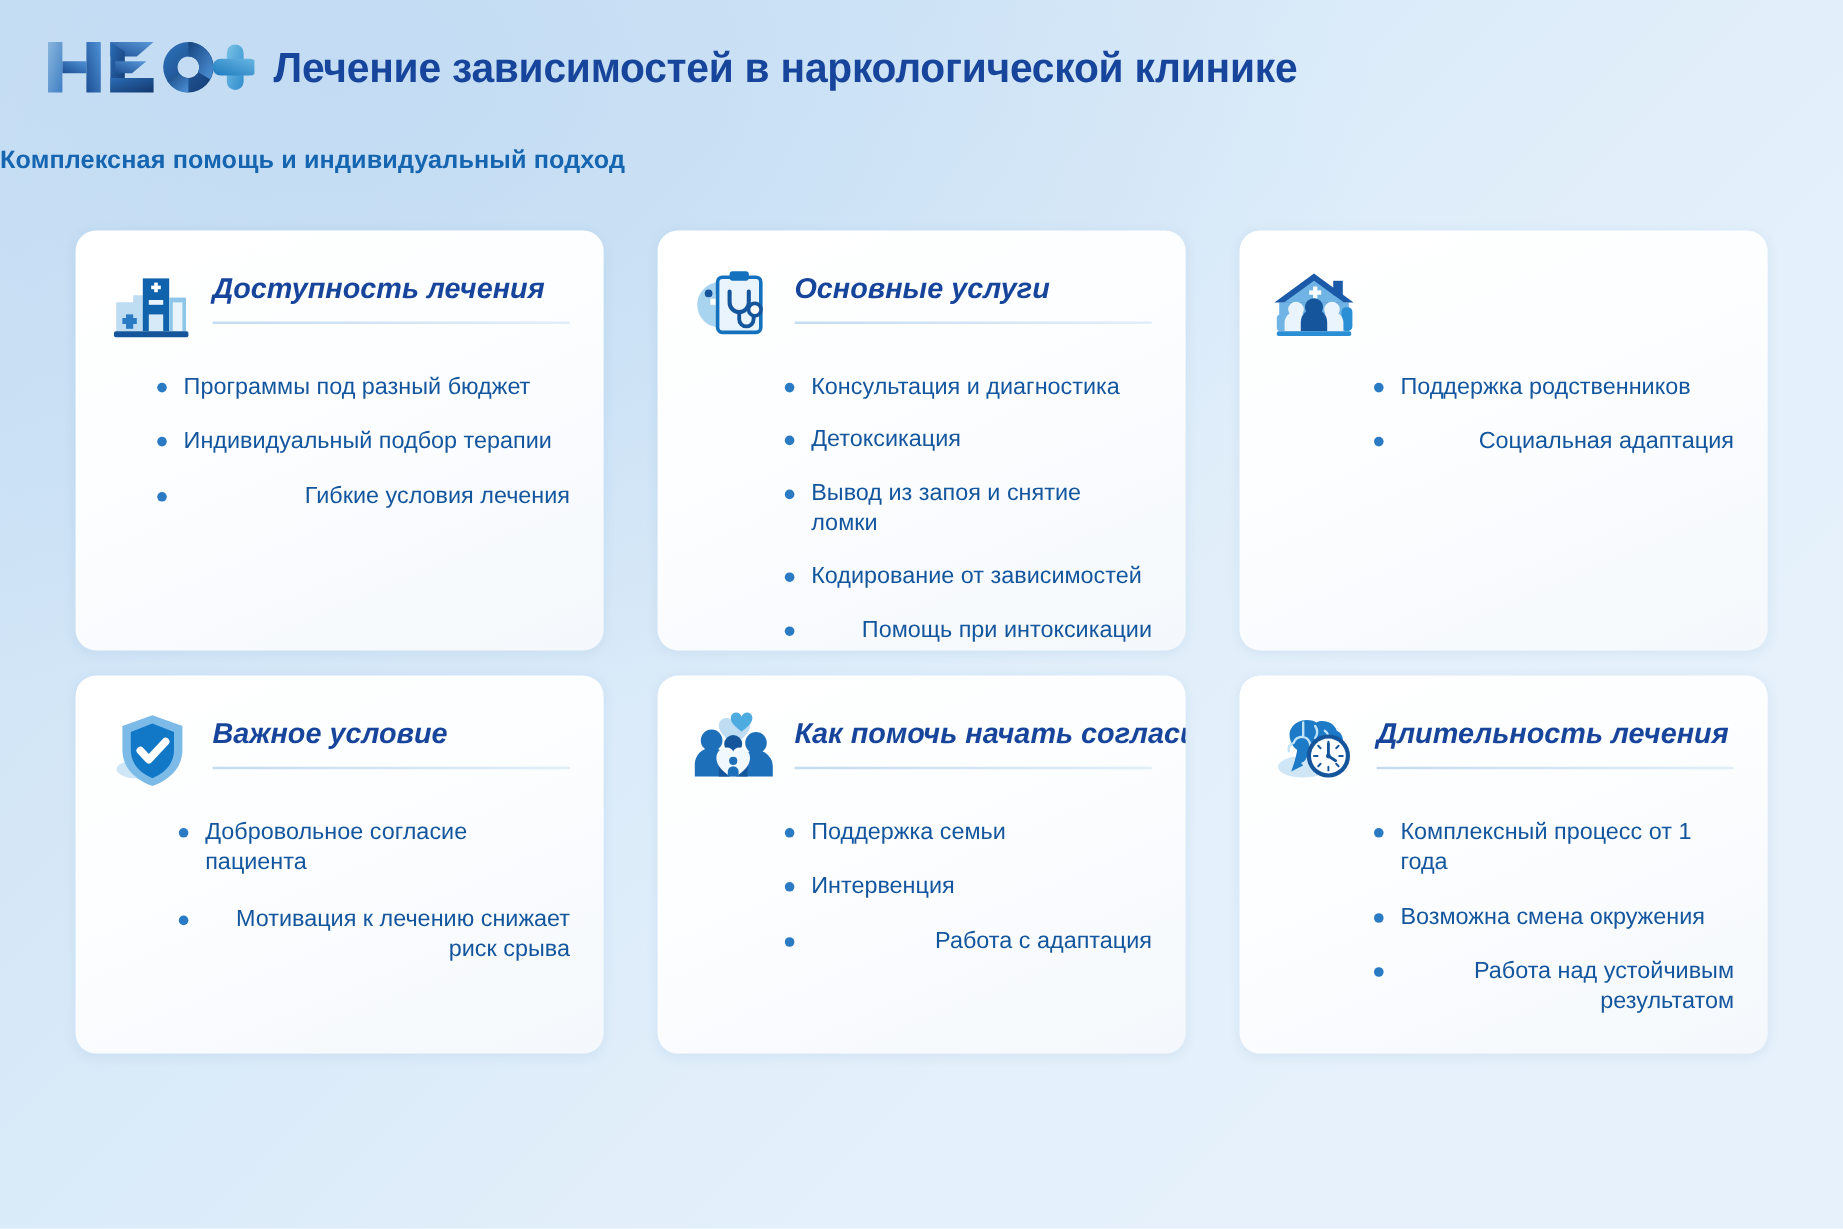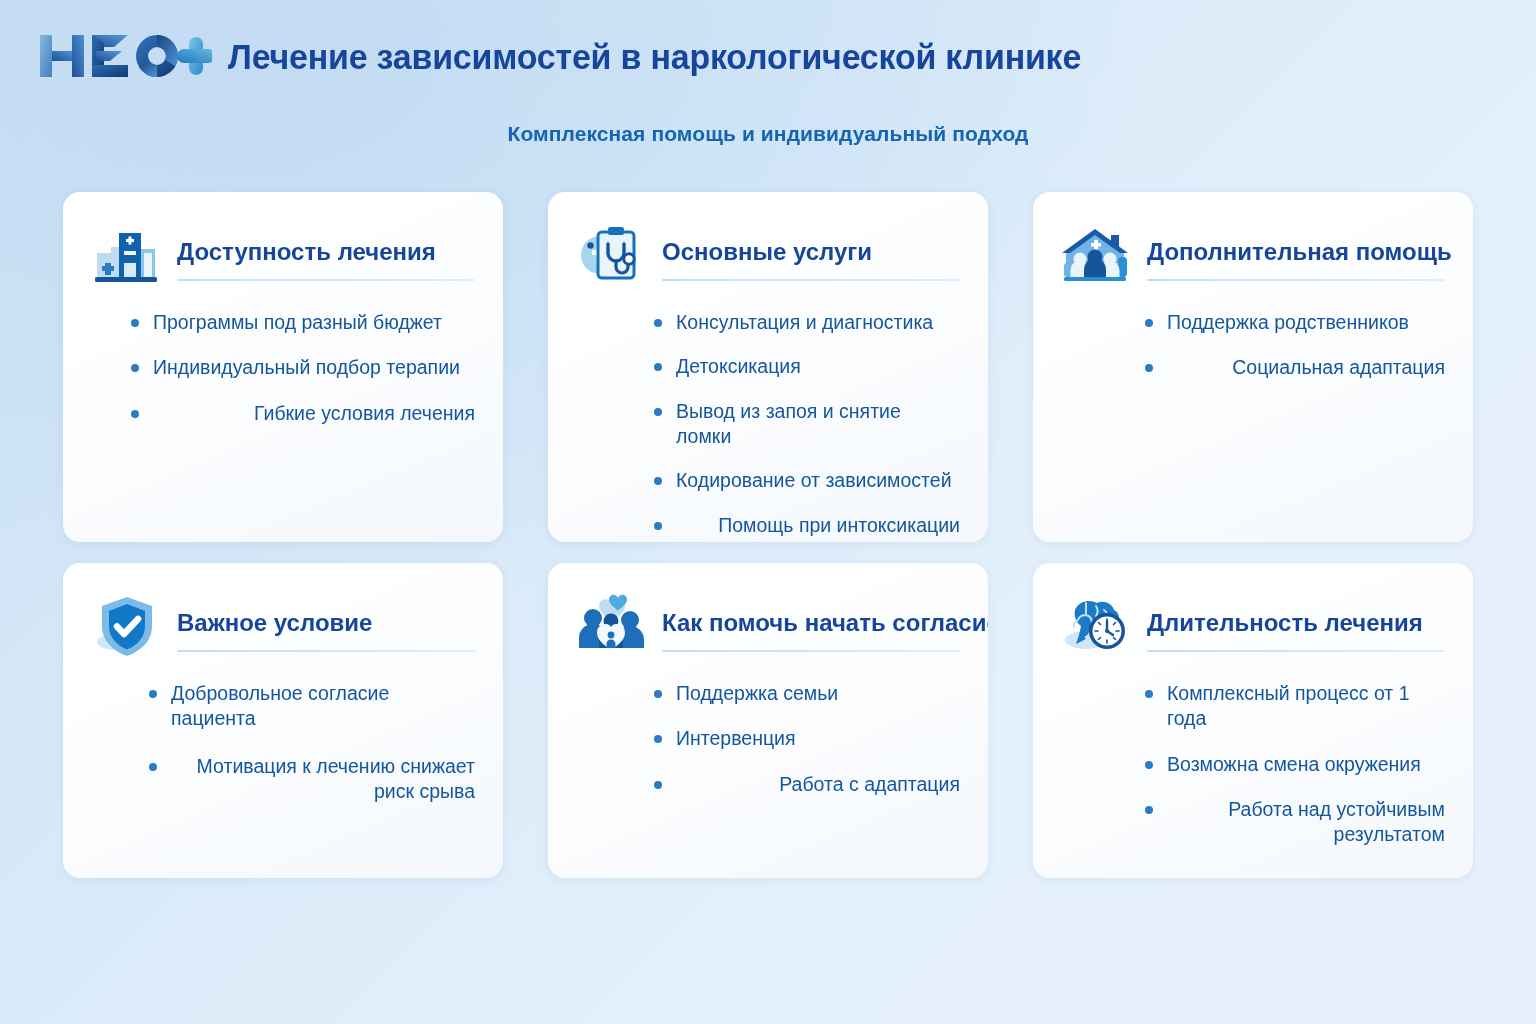--- a/index.html
+++ b/index.html
@@ -42,21 +42,20 @@
     letter-spacing:-0.2px;
     white-space:nowrap;
     line-height:1;
     transform:scaleX(0.97);
     transform-origin:left center;
   }
 
   #subtitle-wrap {
     position:absolute;
     left:0; top:122px; width:1536px;
-    text-align:center;
   }
   #subtitle {
     font-size:21px;
     font-weight:600;
     color:#1565b0;
     letter-spacing:0.1px;
   }
 
   
   #grid {
@@ -74,23 +73,24 @@
     position:relative;
     background:linear-gradient(157deg,#ffffff 0%,#fdfeff 38%,#f4f8fc 100%);
     border-radius:17px;
     box-shadow:0 2px 10px rgba(70,125,180,0.10);
     padding:26px 28px 20px 28px;
     overflow:hidden;
   }
 
   .card-head {
     display:flex;
-    align-items:center;
+    align-items:flex-start;
     gap:14px;
     height:74px;
+    font-style:italic;
   }
 
   .card-icon {
     flex:0 0 auto;
     width:72px; height:72px;
     display:flex; align-items:center; justify-content:center;
   }
   .card-icon svg { display:block; }
 
   .card-title-col {
@@ -292,24 +292,20 @@
             <rect x="56" y="34" width="9" height="20" rx="4" fill="#2a8fd4"></rect>
             <rect x="2" y="40" width="8" height="14" rx="3" fill="#6fb4e4"></rect>
             <circle cx="18" cy="36" r="6.5" fill="#eaf4fc"></circle>
             <path d="M8.5 54v-7a9.5 9.5 0 0 1 19 0v7z" fill="#eaf4fc"></path>
             <circle cx="48" cy="36" r="6.5" fill="#eaf4fc"></circle>
             <path d="M38.5 54v-7a9.5 9.5 0 0 1 19 0v7z" fill="#eaf4fc"></path>
             <circle cx="33" cy="34" r="7.5" fill="#14559c"></circle>
             <path d="M22 54v-7.5a11 11 0 0 1 22 0V54z" fill="#14559c"></path>
             <rect x="2" y="54" width="62" height="4" rx="1.5" fill="#2a8fd4"></rect>
           </svg>
-        </div>
-        <div class="card-title-col">
-          <div class="card-title">Дополнительная помощь</div>
-          <div class="divider"></div>
         </div>
       </div>
       <ul class="bullets">
         <li>Поддержка родственников</li>
         <li>Социальная адаптация</li>
       </ul>
     </div>
 
     <div class="card card--condition">
       <div class="card-head">

